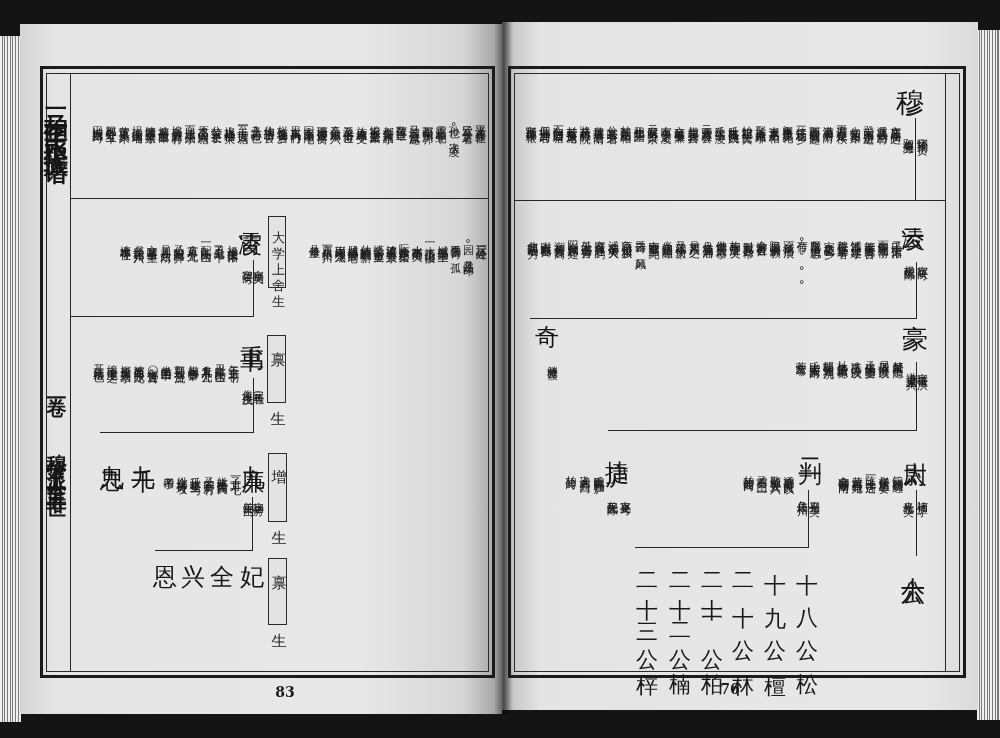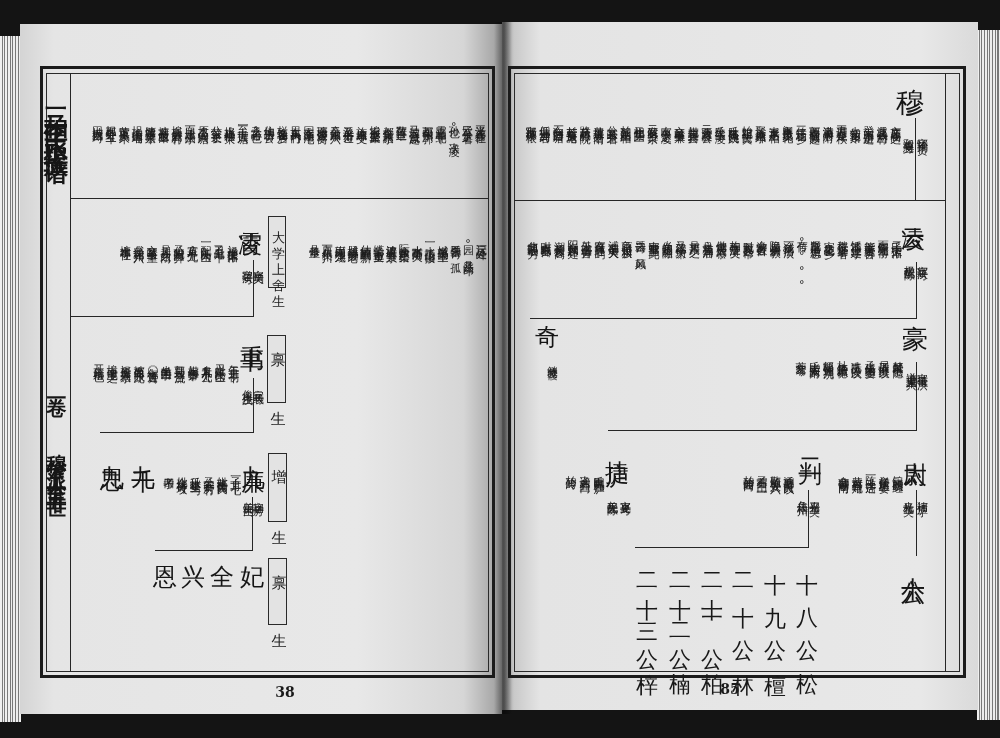--- a/index.html
+++ b/index.html
@@ -139,21 +139,21 @@
   <div class="nm" style="right:876px;top:446px;font-size:24px;line-height:24px;letter-spacing:3px;">九思</div>
 
   <div>
     <div class="hnm" style="left:240px;top:561px;width:24px;font-size:24px;">妃</div>
     <div class="hnm" style="left:210px;top:561px;width:24px;font-size:24px;">全</div>
     <div class="hnm" style="left:181px;top:561px;width:24px;font-size:24px;">兴</div>
     <div class="hnm" style="left:153px;top:561px;width:24px;font-size:24px;">恩</div>
     <div class="badge" style="left:268px;top:558px;width:19px;height:67px;font-size:15px;line-height:15px;">禀生</div>
   </div>
 
-  <div class="pgno" style="left:265px;top:684px;">38</div>
+  <div class="pgno" style="left:265px;top:684px;">83</div>
 
   <div style="position:absolute;left:494px;top:22px;width:18px;height:692px;background:linear-gradient(to right,rgba(0,0,0,0) 0%,rgba(0,0,0,0.35) 45%,rgba(0,0,0,0.45) 55%,rgba(0,0,0,0) 100%);"></div>
 
   <div class="frame" style="left:508px;top:66px;width:458px;height:612px;border:3px solid #1b1b1b;"></div>
   <div class="frame" style="left:514px;top:73px;width:446px;height:599px;border:1px solid #2a2a2a;"></div>
   <div class="vl" style="left:945px;top:73px;height:599px;"></div>
 
   <div>
     <div class="hnm" style="left:896px;top:84px;width:28px;font-size:28px;">穆</div>
     <div class="vt" style="right:71.5px;top:129.4px;line-height:13px;">字怀操别贵</div>
@@ -284,15 +284,15 @@
 
   <div>
     <div class="gen" style="left:796px;top:556px;width:22px;">十八公松</div>
     <div class="gen" style="left:764px;top:556px;width:22px;">十九公檀</div>
     <div class="gen" style="left:732px;top:556px;width:22px;">二十公林</div>
     <div class="gen" style="left:701px;top:556px;width:22px;">二十一公柏</div>
     <div class="gen" style="left:669px;top:556px;width:22px;">二十二公楠</div>
     <div class="gen" style="left:636px;top:556px;width:22px;">二十三公梓</div>
   </div>
 
-  <div class="pgno" style="left:710px;top:681px;">85</div>
+  <div class="pgno" style="left:710px;top:681px;">76</div>
 
 </div>
 
 </body></html>

